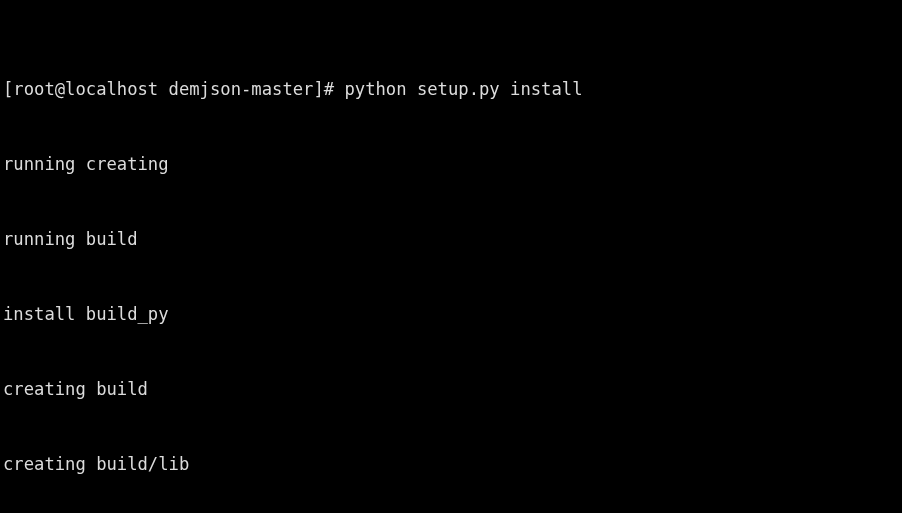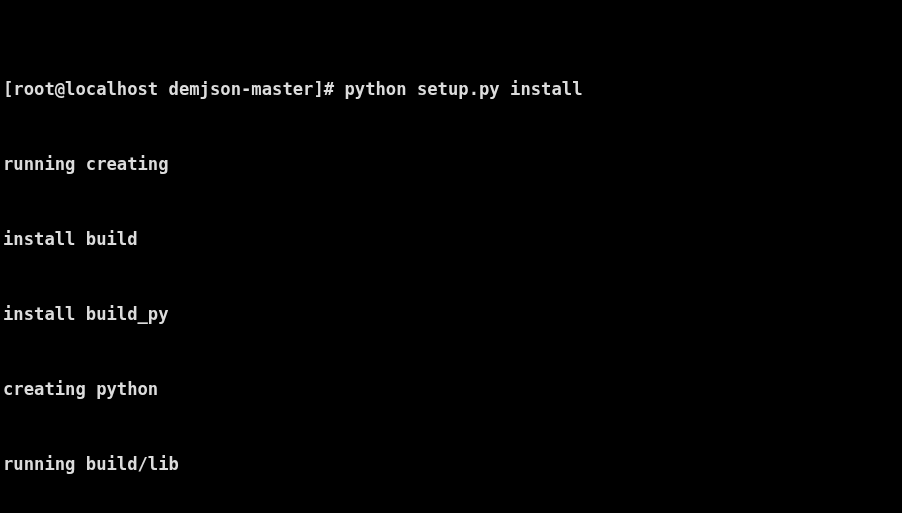--- a/index.html
+++ b/index.html
@@ -18,21 +18,20 @@
     width: 902px;
     height: 513px;
     background: #000000;
     padding: 0;
     box-sizing: border-box;
     font-family: "DejaVu Sans Mono", "Liberation Mono", monospace;
     font-size: 17.2px;
     line-height: 25px;
     letter-spacing: 0px;
     color: #dcdcdc;
-    font-weight: bold;
     -webkit-font-smoothing: antialiased;
   }
   #screen {
     position: absolute;
     left: 3px;
     top: 2px;
     right: 0;
     white-space: pre;
   }
   .line {
@@ -46,24 +45,24 @@
   }
 </style>
 </head>
 <body>
 
 <div id="terminal">
   <div id="screen">
 
     <div class="line prompt-line">[root@localhost demjson-master]# python setup.py install</div>
     <div class="line">running creating</div>
-    <div class="line">install build</div>
+    <div class="line">running build</div>
     <div class="line">install build_py</div>
-    <div class="line">creating python</div>
-    <div class="line">running build/lib</div>
+    <div class="line">creating build</div>
+    <div class="line">creating build/lib</div>
     
     
     
     
     
     
     
     
     
     

